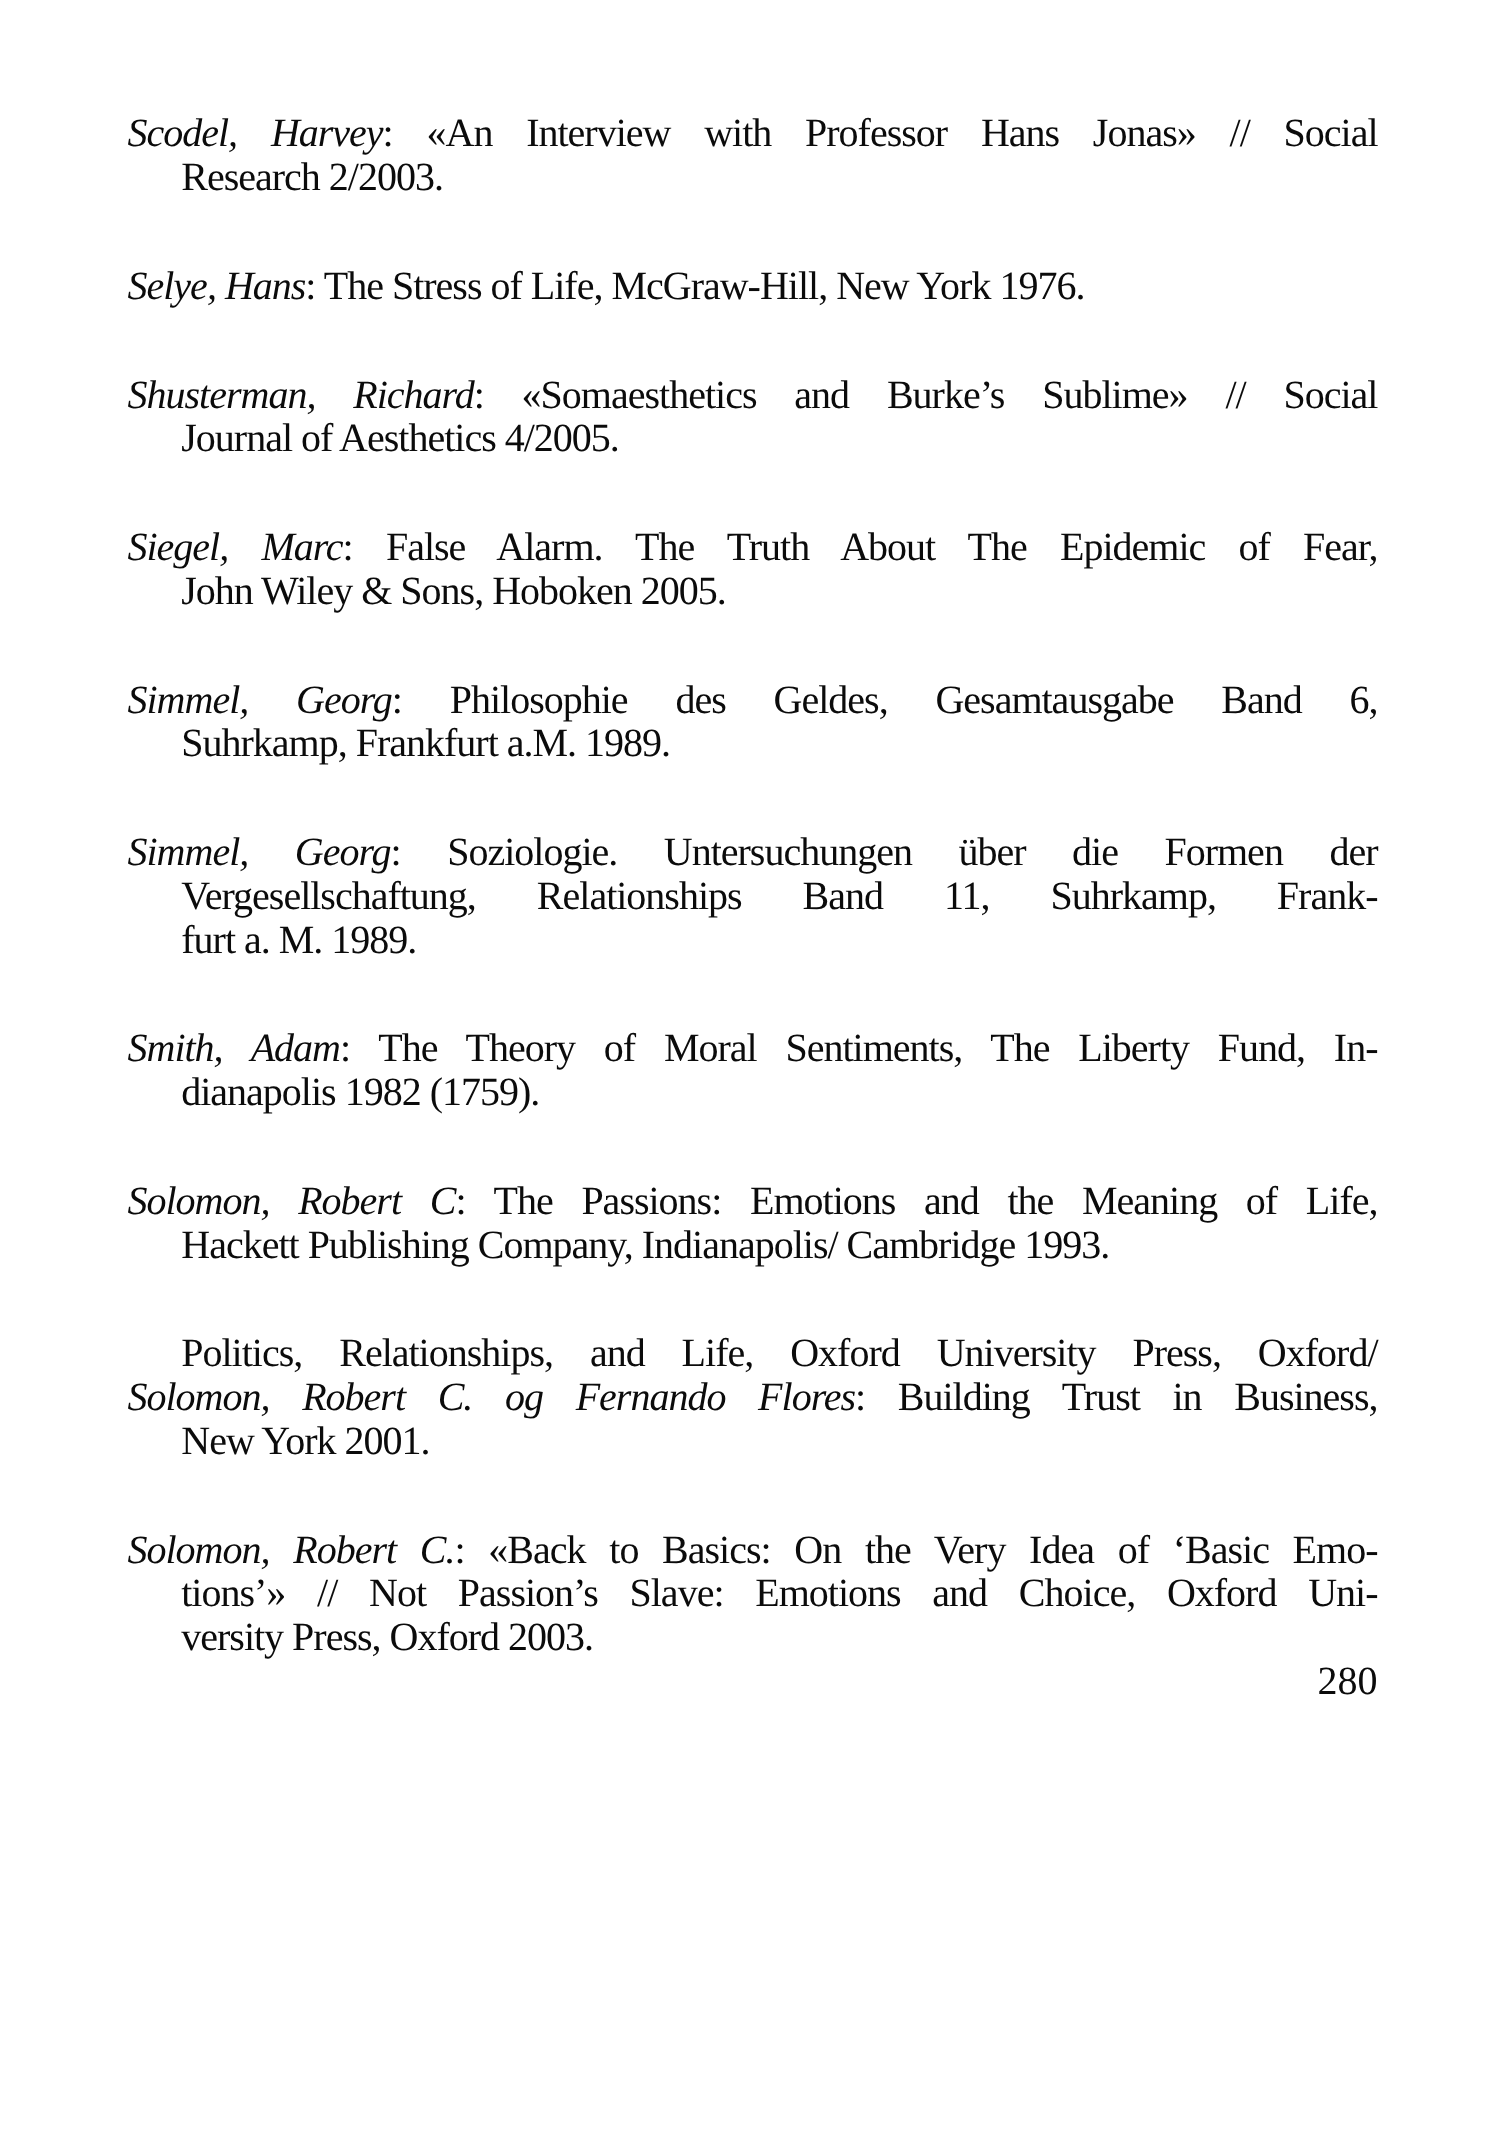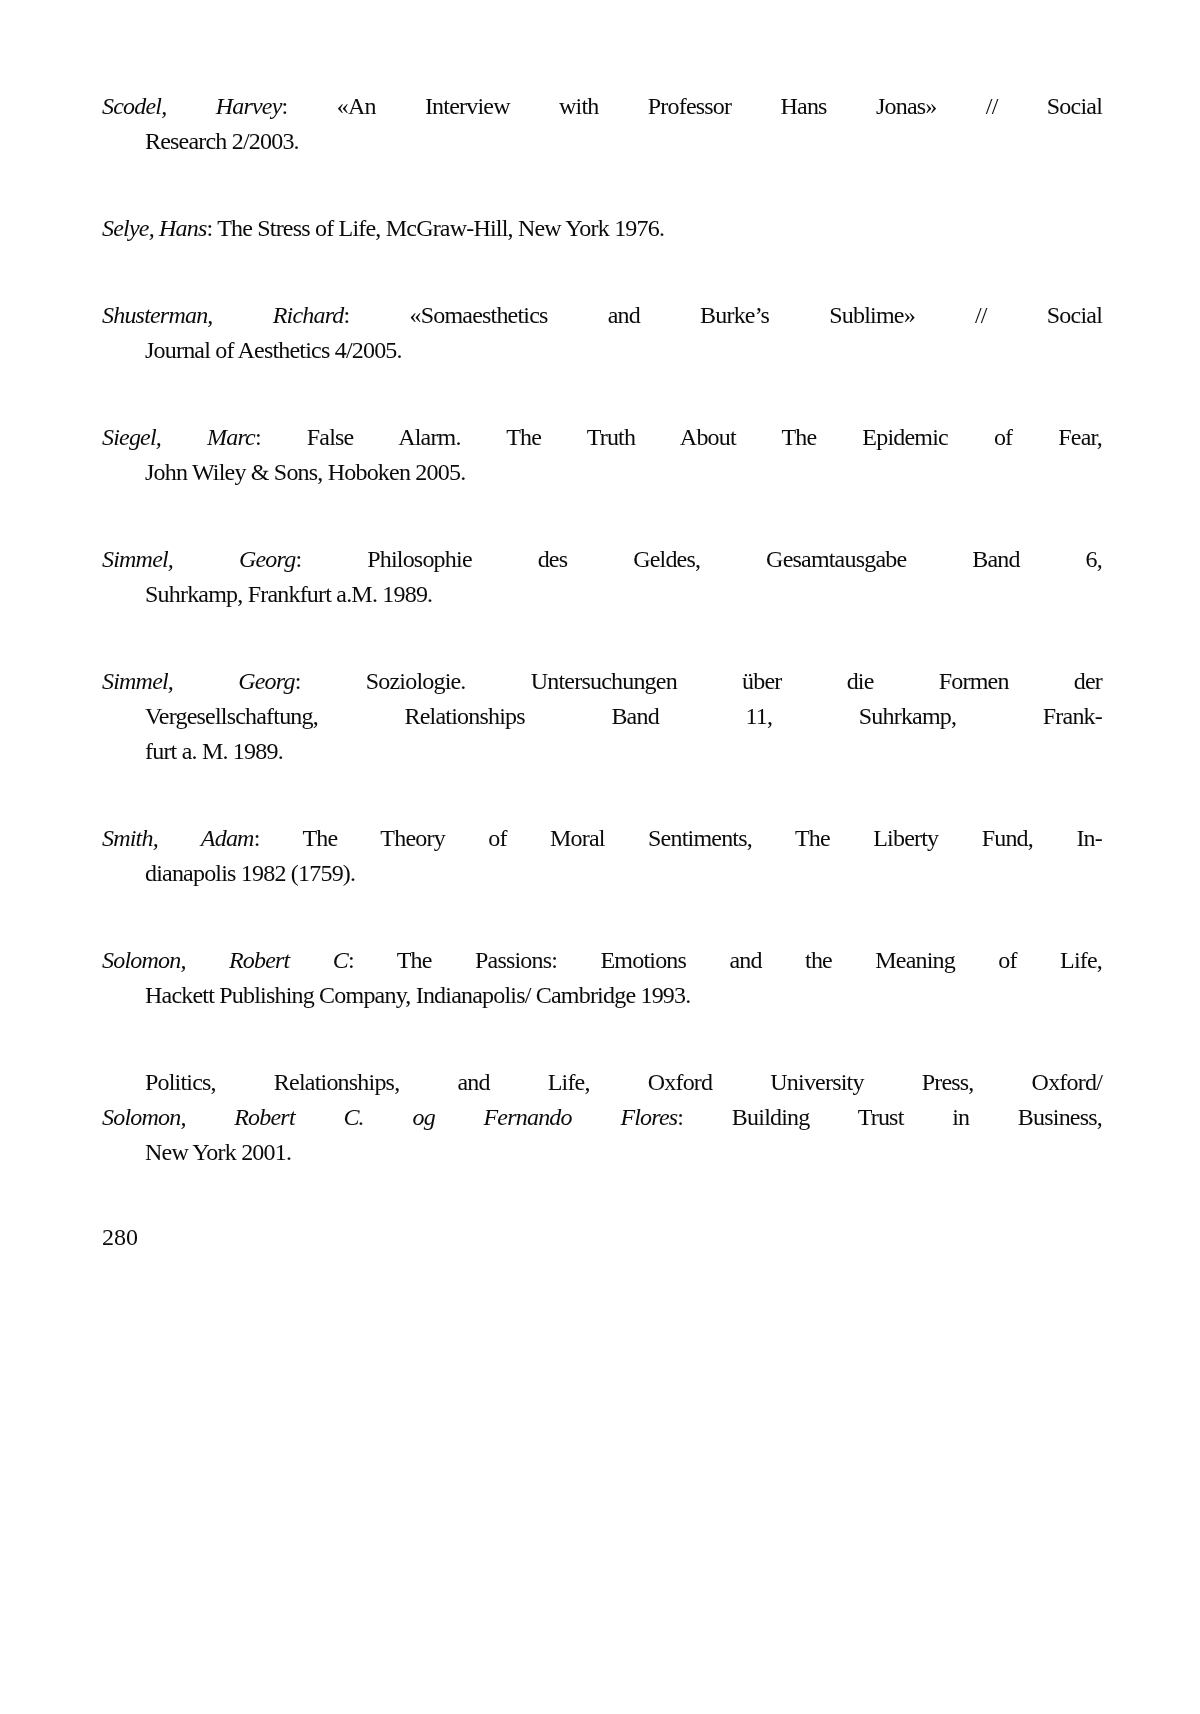--- a/index.html
+++ b/index.html
@@ -9,21 +9,21 @@
   }
   .page {
     position: relative;
     width: 1200px;
     height: 1714px;
     background: #ffffff;
     box-sizing: border-box;
     padding: 89px 98px 0 102px;
     color: #0b0b0b;
     font-family: "Liberation Serif", "DejaVu Serif", serif;
-    font-size: 24px;
+    font-size: 32px;
     letter-spacing: -0.8px;
     overflow: hidden;
   }
   .entry {
     margin: 0 0 52px 0;
   }
   .entry:last-of-type {
     margin-bottom: 0;
   }
   .line {
@@ -35,22 +35,21 @@
   .line.just {
     text-align-last: justify;
   }
   .line.cont {
     padding-left: 43px;
   }
   .au {
     font-style: italic;
   }
   .page-number {
-    margin-top: 50px;
-    text-align: left;
+    text-align: right;
     line-height: 35px;
     letter-spacing: 0;
   }
 </style>
 </head>
 <body>
 
 <div class="page">
 
   <p class="entry">
@@ -94,16 +93,21 @@
     <span class="line just"><i class="au">Solomon, Robert C</i><span>: The Passions: Emotions and the Meaning of Life,</span></span>
     <span class="line cont">Hackett Publishing Company, Indianapolis/ Cambridge 1993.</span>
   </p>
 
   <p class="entry">
     <span class="line cont just">Politics, Relationships, and Life, Oxford University Press, Oxford/</span>
     <span class="line just"><i class="au">Solomon, Robert C. og Fernando Flores</i><span>: Building Trust in Business,</span></span>
     <span class="line cont">New York 2001.</span>
   </p>
 
+  <p class="entry">
+    <span class="line just"><i class="au">Solomon, Robert C.</i><span>: «Back to Basics: On the Very Idea of ‘Basic Emo-</span></span>
+    <span class="line cont just">tions’» // Not Passion’s Slave: Emotions and Choice, Oxford Uni-</span>
+    <span class="line cont">versity Press, Oxford 2003.</span>
+  </p>
 
   <div class="page-number">280</div>
 
 </div>
 
 </body></html>

